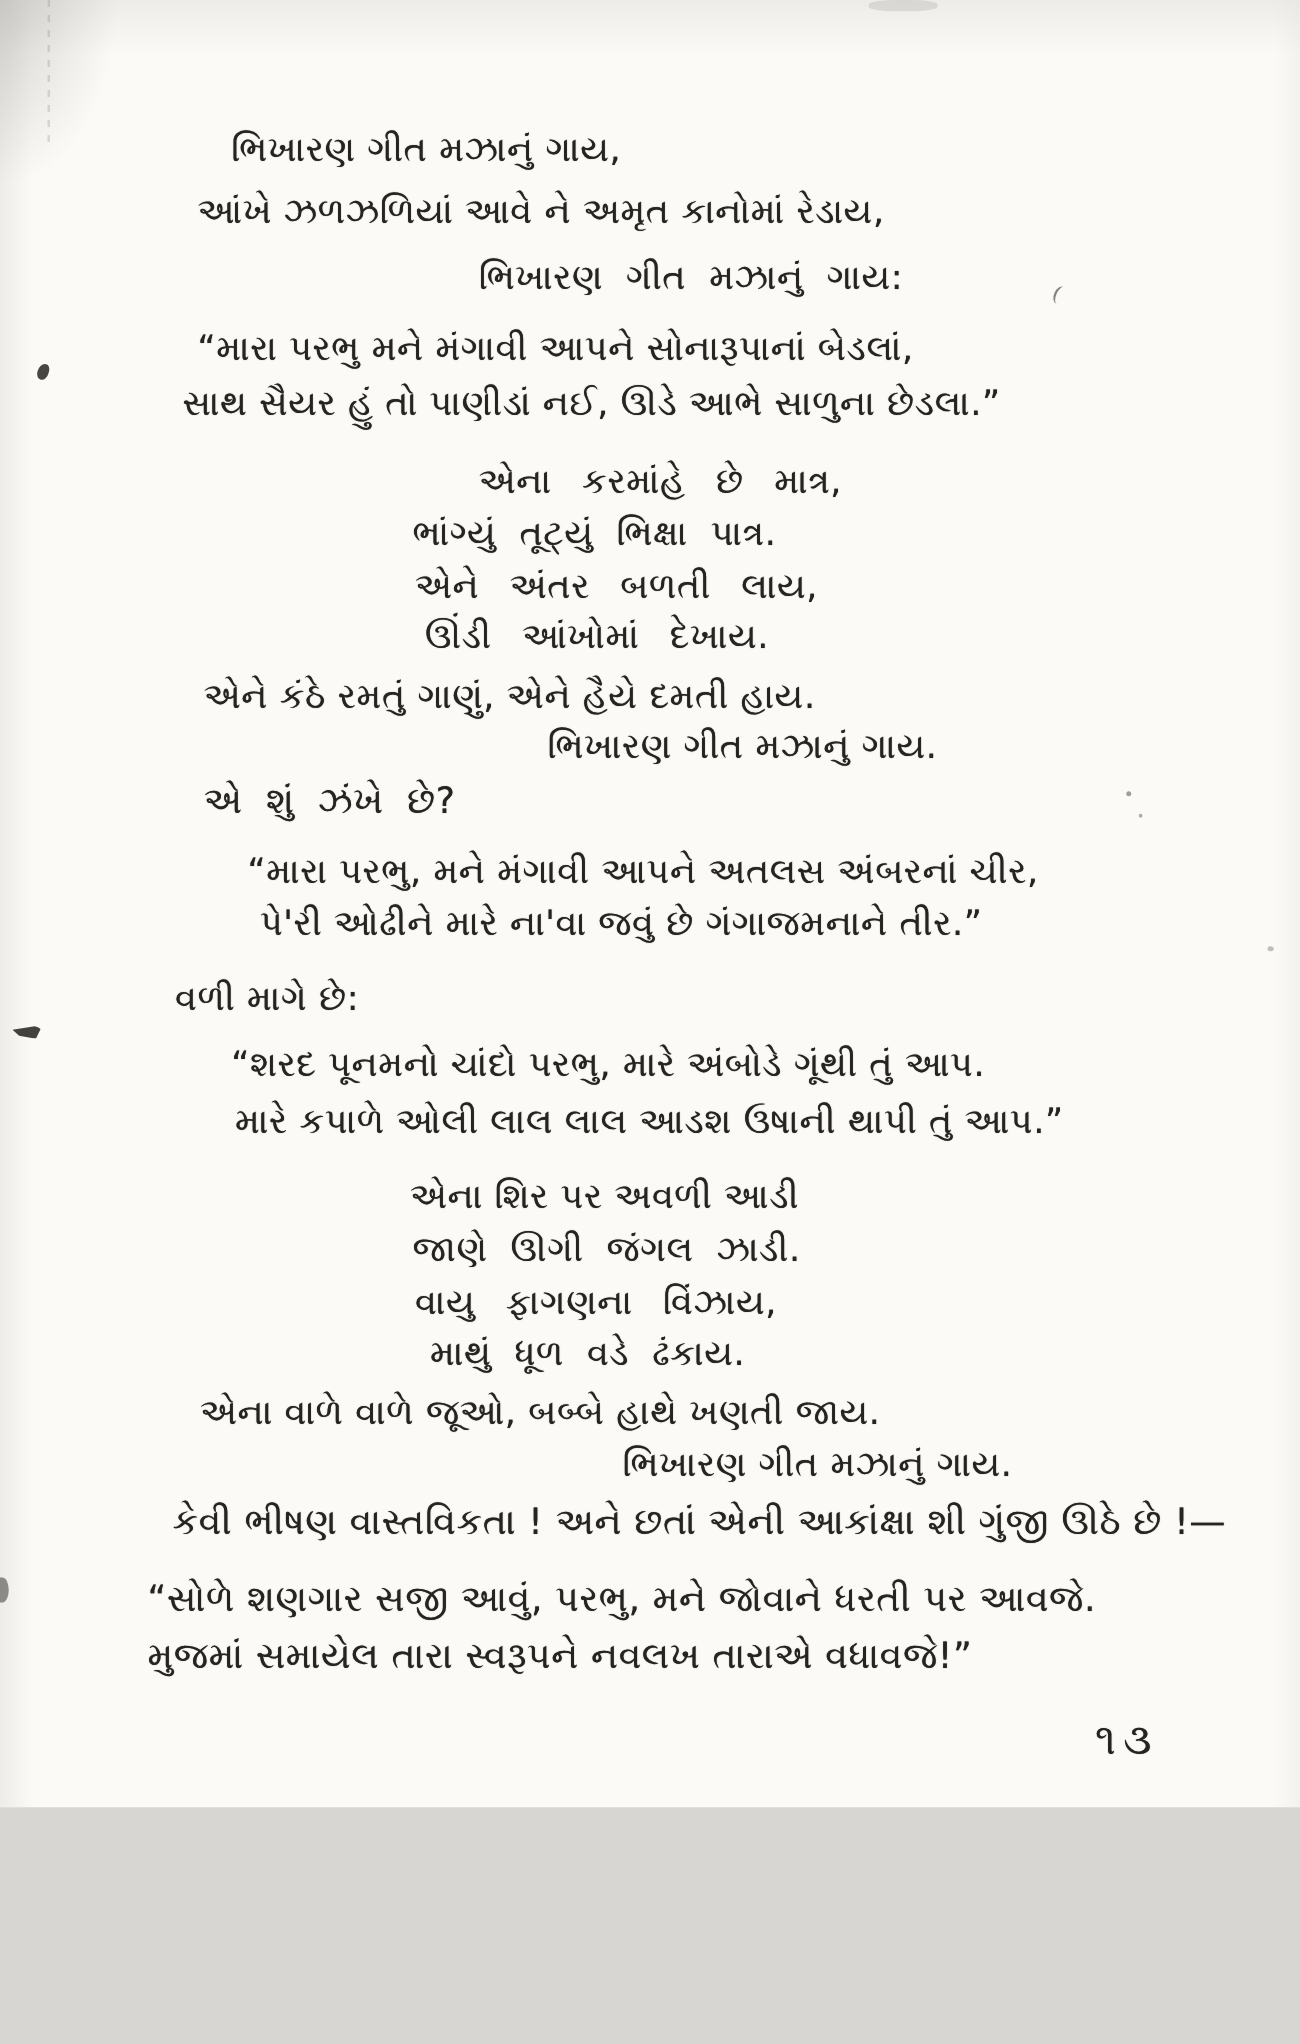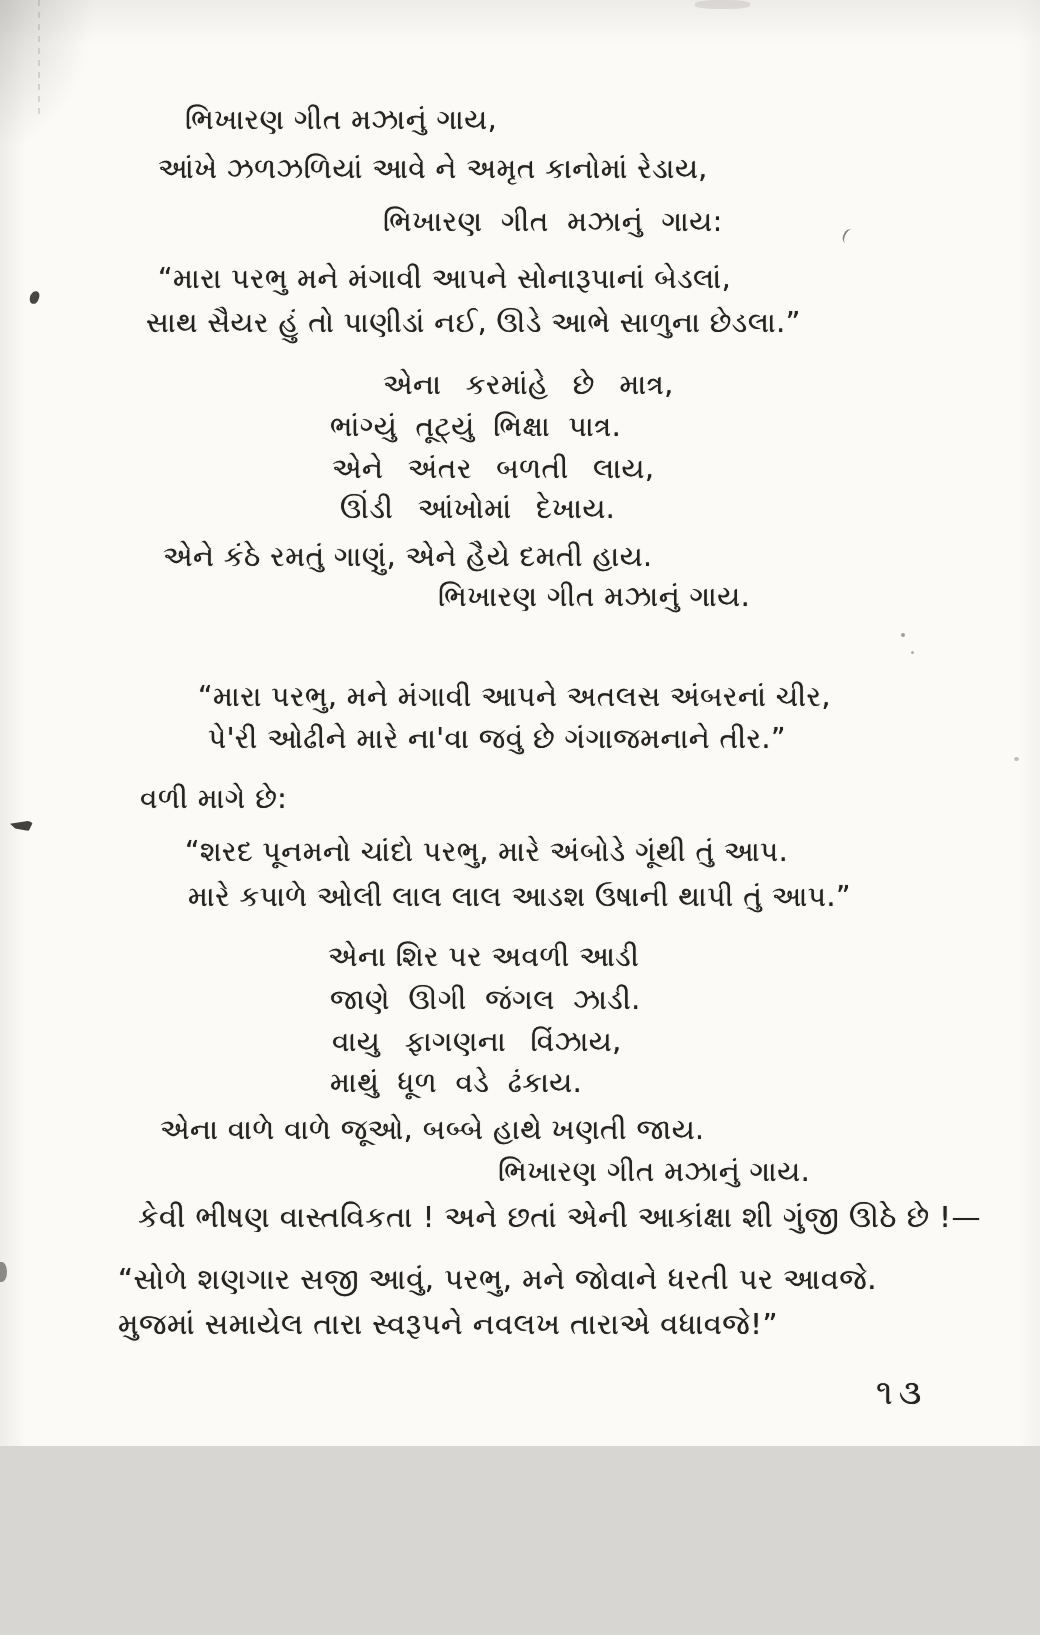--- a/index.html
+++ b/index.html
@@ -45,29 +45,30 @@
   <div class="line fs28" style="left:158px;top:152px;text-align:center;">આંખે ઝળઝળિયાં આવે ને અમૃત કાનોમાં રેડાય,</div>
   <div class="line fs28" style="left:158px;top:262px;">“મારા પરભુ મને મંગાવી આપને સોનારૂપાનાં બેડલાં,</div>
   <div class="line fs28 ws-med" style="left:383px;top:205px;">ભિખારણ ગીત મઝાનું ગાય:</div>
   <div class="line fs28" style="left:146px;top:306px;">સાથ સૈયર હું તો પાણીડાં નઈ, ઊડે આભે સાળુના છેડલા.”</div>
   <div class="line fs28 ws-wide" style="left:383px;top:368px;">એના કરમાંહે છે માત્ર,</div>
   <div class="line fs28 ws-med" style="left:330px;top:410px;">ભાંગ્યું તૂટ્યું ભિક્ષા પાત્ર.</div>
   <div class="line fs28 ws-wide" style="left:332px;top:452px;">એને અંતર બળતી લાય,</div>
   <div class="line fs28 ws-wide" style="left:340px;top:492px;">ઊંડી આંખોમાં દેખાય.</div>
   <div class="line fs28" style="left:163px;top:540px;">એને કંઠે રમતું ગાણું, એને હૈયે દમતી હાય.</div>
   <div class="line fs28" style="left:438px;top:580px;">ભિખારણ ગીત મઝાનું ગાય.</div>
+  <div class="line fs29 ws-med" style="left:163px;top:623px;">એ શું ઝંખે છે?</div>
   <div class="line fs28" style="left:198px;top:680px;">“મારા પરભુ, મને મંગાવી આપને અતલસ અંબરનાં ચીર,</div>
   <div class="line fs28" style="left:208px;top:722px;">પે'રી ઓઢીને મારે ના'વા જવું છે ગંગાજમનાને તીર.”</div>
   <div class="line fs28" style="left:140px;top:782px;">વળી માગે છે:</div>
   <div class="line fs28" style="left:185px;top:835px;">“શરદ પૂનમનો ચાંદો પરભુ, મારે અંબોડે ગૂંથી તું આપ.</div>
   <div class="line fs28" style="left:188px;top:880px;">મારે કપાળે ઓલી લાલ લાલ આડશ ઉષાની થાપી તું આપ.”</div>
   <div class="line fs28" style="left:328px;top:940px;">એના શિર પર અવળી આડી</div>
   <div class="line fs28 ws-med" style="left:330px;top:983px;">જાણે ઊગી જંગલ ઝાડી.</div>
   <div class="line fs28 ws-wide" style="left:332px;top:1025px;">વાયુ ફાગણના વિંઝાય,</div>
-  <div class="line fs28 ws-med" style="left:330px;top:1066px;">માથું ધૂળ વડે ઢંકાય.</div>
+  <div class="line fs28 ws-med" style="left:344px;top:1066px;">માથું ધૂળ વડે ઢંકાય.</div>
   <div class="line fs28" style="left:160px;top:1113px;">એના વાળે વાળે જૂઓ, બબ્બે હાથે ખણતી જાય.</div>
   <div class="line fs28" style="left:498px;top:1155px;">ભિખારણ ગીત મઝાનું ગાય.</div>
   <div class="line fs29" style="left:138px;top:1200px;">કેવી ભીષણ વાસ્તવિકતા ! અને છતાં એની આકાંક્ષા શી ગુંજી ઊઠે છે !—</div>
   <div class="line fs29" style="left:118px;top:1262px;">“સોળે શણગાર સજી આવું, પરભુ, મને જોવાને ધરતી પર આવજે.</div>
   <div class="line fs29" style="left:118px;top:1307px;">મુજમાં સમાયેલ તારા સ્વરૂપને નવલખ તારાએ વધાવજે!”</div>
 
   <div class="line fs26" style="left:876px;top:1372px;letter-spacing:6px;">૧૩</div>
 
   <div class="artifact" id="corner-shade"></div>
   <div class="artifact" id="crease"></div>

